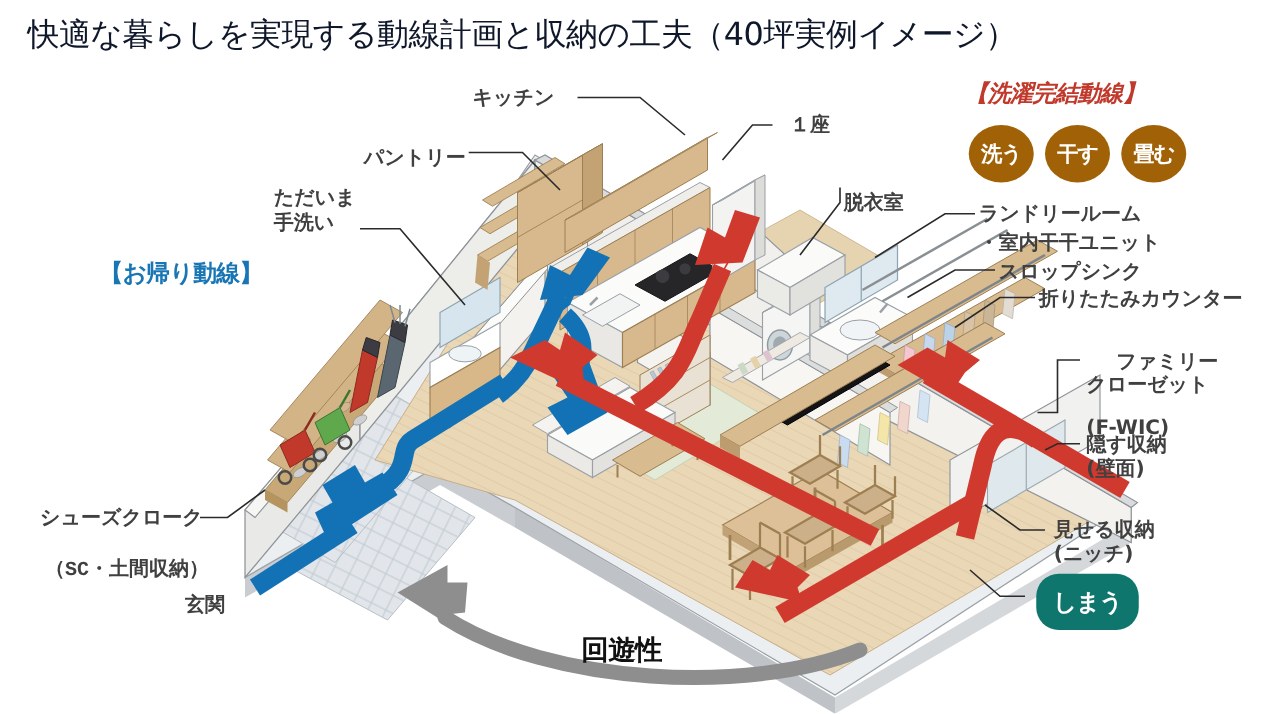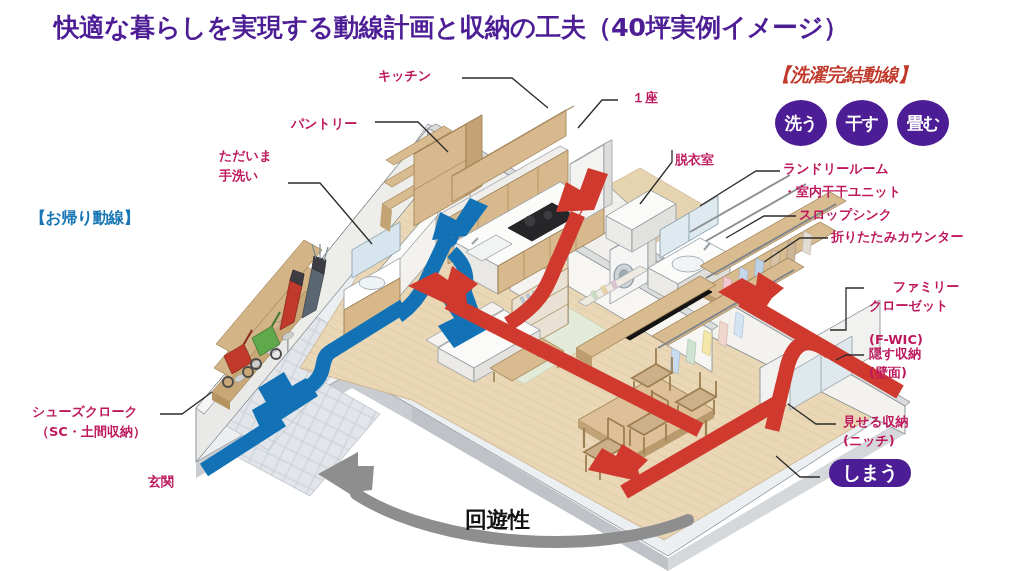--- a/index.html
+++ b/index.html
@@ -14,86 +14,85 @@
     height: 571px;
     background: #ffffff;
     overflow: hidden;
   }
 
   
   #title {
     position: absolute;
     left: 22px; top: 10px;
     font-size: 25.5px;
-    font-weight: bold;
-    color: #4c1d95;
+    font-weight: normal;
+    color: #0f172a;
     letter-spacing: -0.4px;
     white-space: nowrap;
-    margin-left: 32px;
   }
 
   
   .lbl {
     position: absolute;
-    font-size: 13px;
+    font-size: 16px;
     font-weight: bold;
-    color: #be185d;
+    color: #404040;
     line-height: 1.22;
     white-space: nowrap;
   }
   .lbl.r { text-align: right; }
 
   
   #wash-heading {
     position: absolute;
     left: 772px; top: 62px;
     font-size: 18.5px;
     font-weight: bold;
     color: #c0392b;
     letter-spacing: -0.5px;
     white-space: nowrap;
     font-style: italic;
   }
   #home-heading {
     position: absolute;
     left: 30px; top: 207px;
     width: 180px;
-    text-align: left;
-    font-size: 16px;
+    text-align: right;
+    font-size: 19px;
     font-weight: bold;
     color: #1976b5;
     line-height: 1.35;
     letter-spacing: -0.5px;
   }
 
   
   #badges {
     position: absolute;
     left: 775px; top: 100px;
     display: flex;
     gap: 9px;
   }
   .badge {
     width: 52px; height: 46px;
     border-radius: 50%;
-    background: #4c1d95;
+    background: #a16207;
     color: #fff;
     font-size: 17px;
     font-weight: bold;
     display: flex;
     align-items: center;
     justify-content: center;
     letter-spacing: -1px;
   }
   #shimau-pill {
     position: absolute;
     left: 829px; top: 459px;
-    width: 82px; height: 28px;
+    width: 82px; height: 45px;
     border-radius: 18px;
-    background: #4c1d95;
+    background: #0f766e;
     color: #fff;
     font-size: 19px;
     font-weight: bold;
     display: flex;
     align-items: center;
     justify-content: center;
     letter-spacing: -1px;
   }
 
   
@@ -545,18 +544,18 @@
 
   <div class="lbl" style="left:843px; top:414px;">見せる収納</div>
   <div class="lbl" style="left:843px; top:433px;">(ニッチ)</div>
 
   <div id="shimau-pill">しまう</div>
 
   <div id="home-heading">
     <div>【お帰り動線】</div>
   </div>
   <div class="lbl" style="left:32px; top:404px;">シューズクローク</div>
-  <div class="lbl" style="left:36px; top:424px;">（SC・土間収納）</div>
+  <div class="lbl" style="left:36px; top:447px;font-family:Liberation Mono, monospace;">（SC・土間収納）</div>
   <div class="lbl" style="left:148px; top:474px;">玄関</div>
 
   <div id="kaiyu-label">回遊性</div>
 
 </div>
 
 </body></html>

